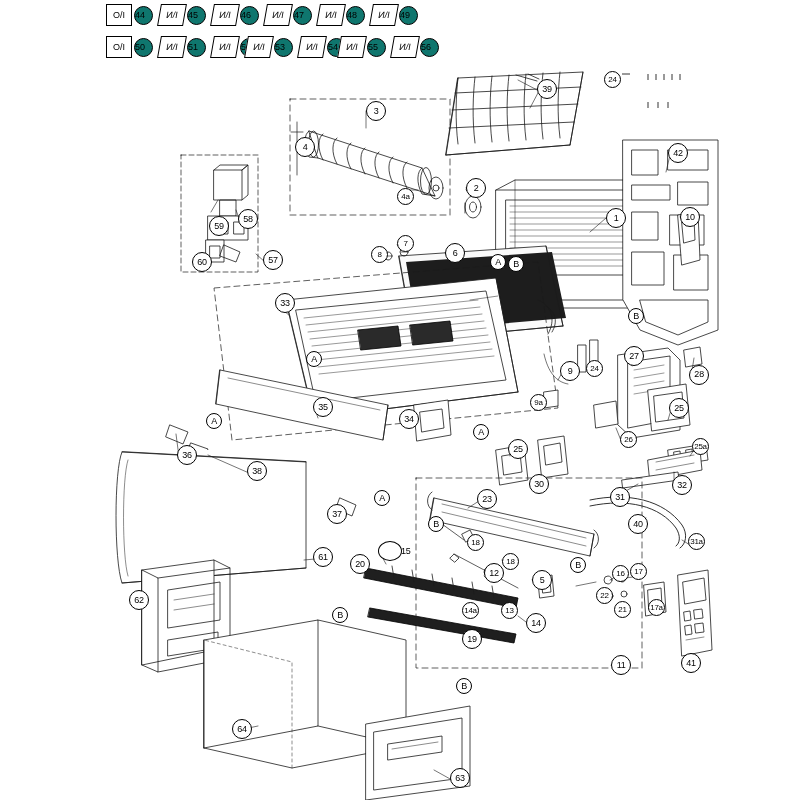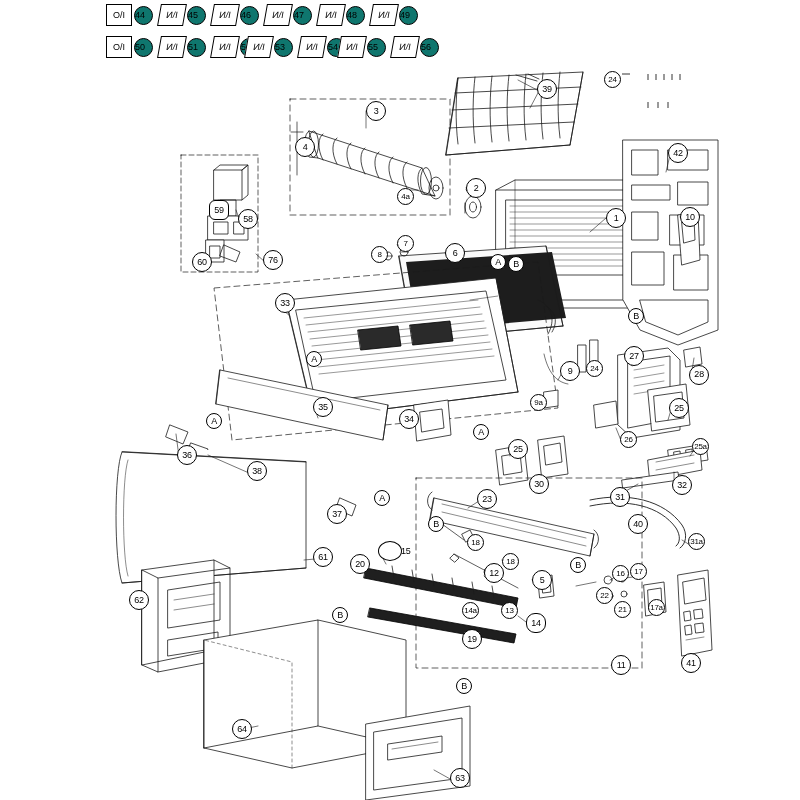--- a/index.html
+++ b/index.html
@@ -505,21 +505,21 @@
   <div class="callout" style="left:514px; top:570px;">5</div>
   <div class="callout" style="left:427px; top:243px;">6</div>
   <div class="callout small" style="left:379px; top:235px;">7</div>
   <div class="callout small" style="left:353px; top:246px;">8</div>
   <div class="callout" style="left:542px; top:361px;">9</div>
   <div class="callout small" style="left:512px; top:394px;">9a</div>
   <div class="callout" style="left:662px; top:207px;">10</div>
   <div class="callout" style="left:593px; top:655px;">11</div>
   <div class="callout" style="left:466px; top:563px;">12</div>
   <div class="callout small" style="left:483px; top:602px;">13</div>
-  <div class="callout" style="left:508px; top:613px;border-radius:9px;">14</div>
+  <div class="callout" style="left:508px; top:613px;">14</div>
   <div class="callout small" style="left:444px; top:602px;">14a</div>
   <div class="callout" style="left:360px; top:541px;padding-left:22px;">15</div>
   <div class="callout small" style="left:594px; top:565px;">16</div>
   <div class="callout small" style="left:612px; top:563px;">17</div>
   <div class="callout small" style="left:630px; top:599px;">17a</div>
   <div class="callout small" style="left:449px; top:534px;">18</div>
   <div class="callout small" style="left:484px; top:553px;">18</div>
   <div class="callout" style="left:444px; top:629px;">19</div>
   <div class="callout" style="left:332px; top:554px;">20</div>
   <div class="callout small" style="left:596px; top:601px;">21</div>
@@ -539,23 +539,23 @@
   <div class="callout" style="left:257px; top:293px;">33</div>
   <div class="callout" style="left:381px; top:409px;">34</div>
   <div class="callout" style="left:295px; top:397px;">35</div>
   <div class="callout" style="left:159px; top:445px;">36</div>
   <div class="callout" style="left:309px; top:504px;">37</div>
   <div class="callout" style="left:229px; top:461px;">38</div>
   <div class="callout" style="left:519px; top:79px;">39</div>
   <div class="callout" style="left:610px; top:514px;">40</div>
   <div class="callout" style="left:663px; top:653px;">41</div>
   <div class="callout" style="left:650px; top:143px;">42</div>
-  <div class="callout" style="left:245px; top:250px;">76</div>
+  <div class="callout" style="left:245px; top:250px;">57</div>
   <div class="callout" style="left:220px; top:209px;">58</div>
-  <div class="callout" style="left:191px; top:200px;border-radius:6px;">59</div>
+  <div class="callout" style="left:191px; top:216px;">59</div>
   <div class="callout" style="left:174px; top:252px;">60</div>
   <div class="callout" style="left:295px; top:547px;">61</div>
   <div class="callout" style="left:111px; top:590px;">62</div>
   <div class="callout" style="left:432px; top:768px;">63</div>
   <div class="callout" style="left:214px; top:719px;">64</div>
 
   <div class="callout letter" style="left:472px; top:254px;">A</div>
   <div class="callout letter" style="left:490px; top:256px;">B</div>
   <div class="callout letter" style="left:610px; top:308px;">B</div>
   <div class="callout letter" style="left:288px; top:351px;">A</div>

